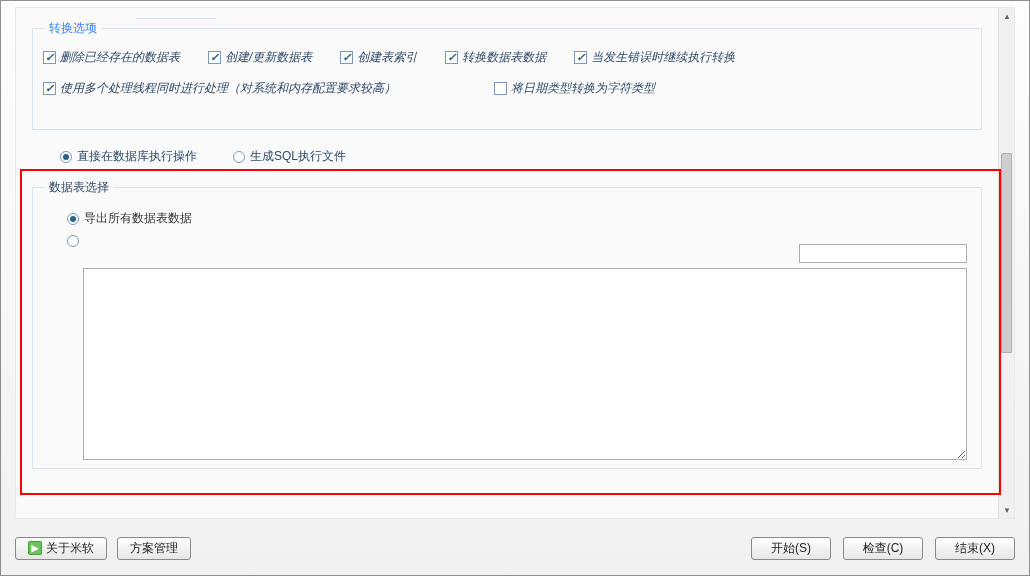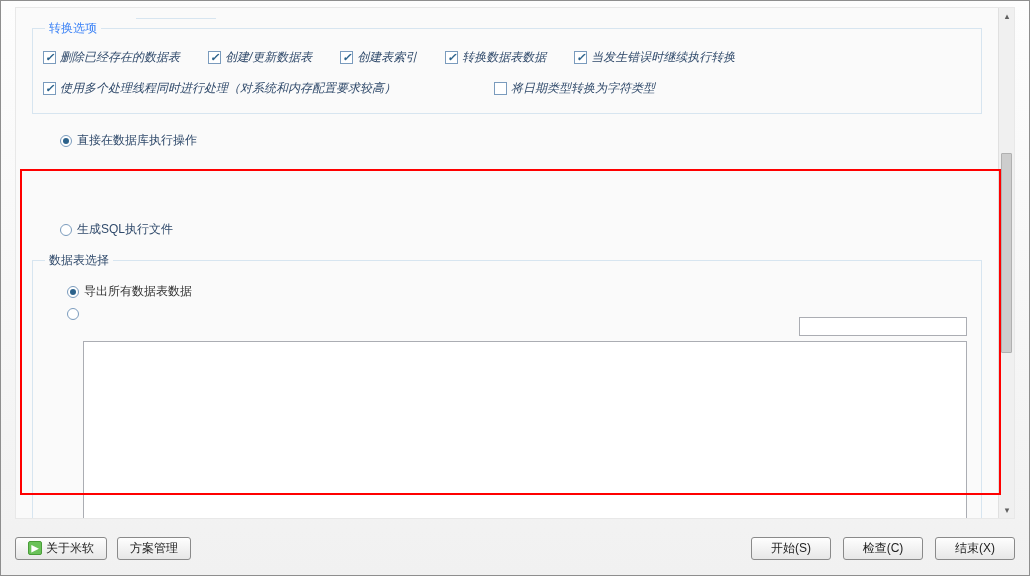--- a/index.html
+++ b/index.html
@@ -89,21 +89,21 @@
       color: #3b82f6;
       font-size: 12px;
       margin-left: 2px;
     }
     .opt-row {
       display: flex;
       flex-wrap: wrap;
       gap: 28px;
       margin-bottom: 14px;
     }
-    .opt-row:last-child { margin-bottom: 0; }
+    .opt-row:last-child { margin-bottom: 16px; }
     .checkbox-wrap {
       display: inline-flex;
       align-items: center;
       gap: 4px;
       color: #304a6b;
       font-style: italic;
     }
     .checkbox-wrap .cb {
       width: 13px;
       height: 13px;
@@ -127,23 +127,22 @@
       top: 168px;
       right: 28px;
       height: 326px;
       border: 2px solid #ff0000;
       pointer-events: none;
       z-index: 10;
     }
     .radio-row {
       margin: 18px 14px 10px 34px;
       display: flex;
-      gap: 72px;
+      gap: 36px;
       color: #304a6b;
-      flex-direction: column;
     }
     .radio-wrap {
       display: inline-flex;
       align-items: center;
       gap: 5px;
     }
     .radio-wrap .rb {
       width: 12px;
       height: 12px;
       border: 1px solid #7a9bbd;

